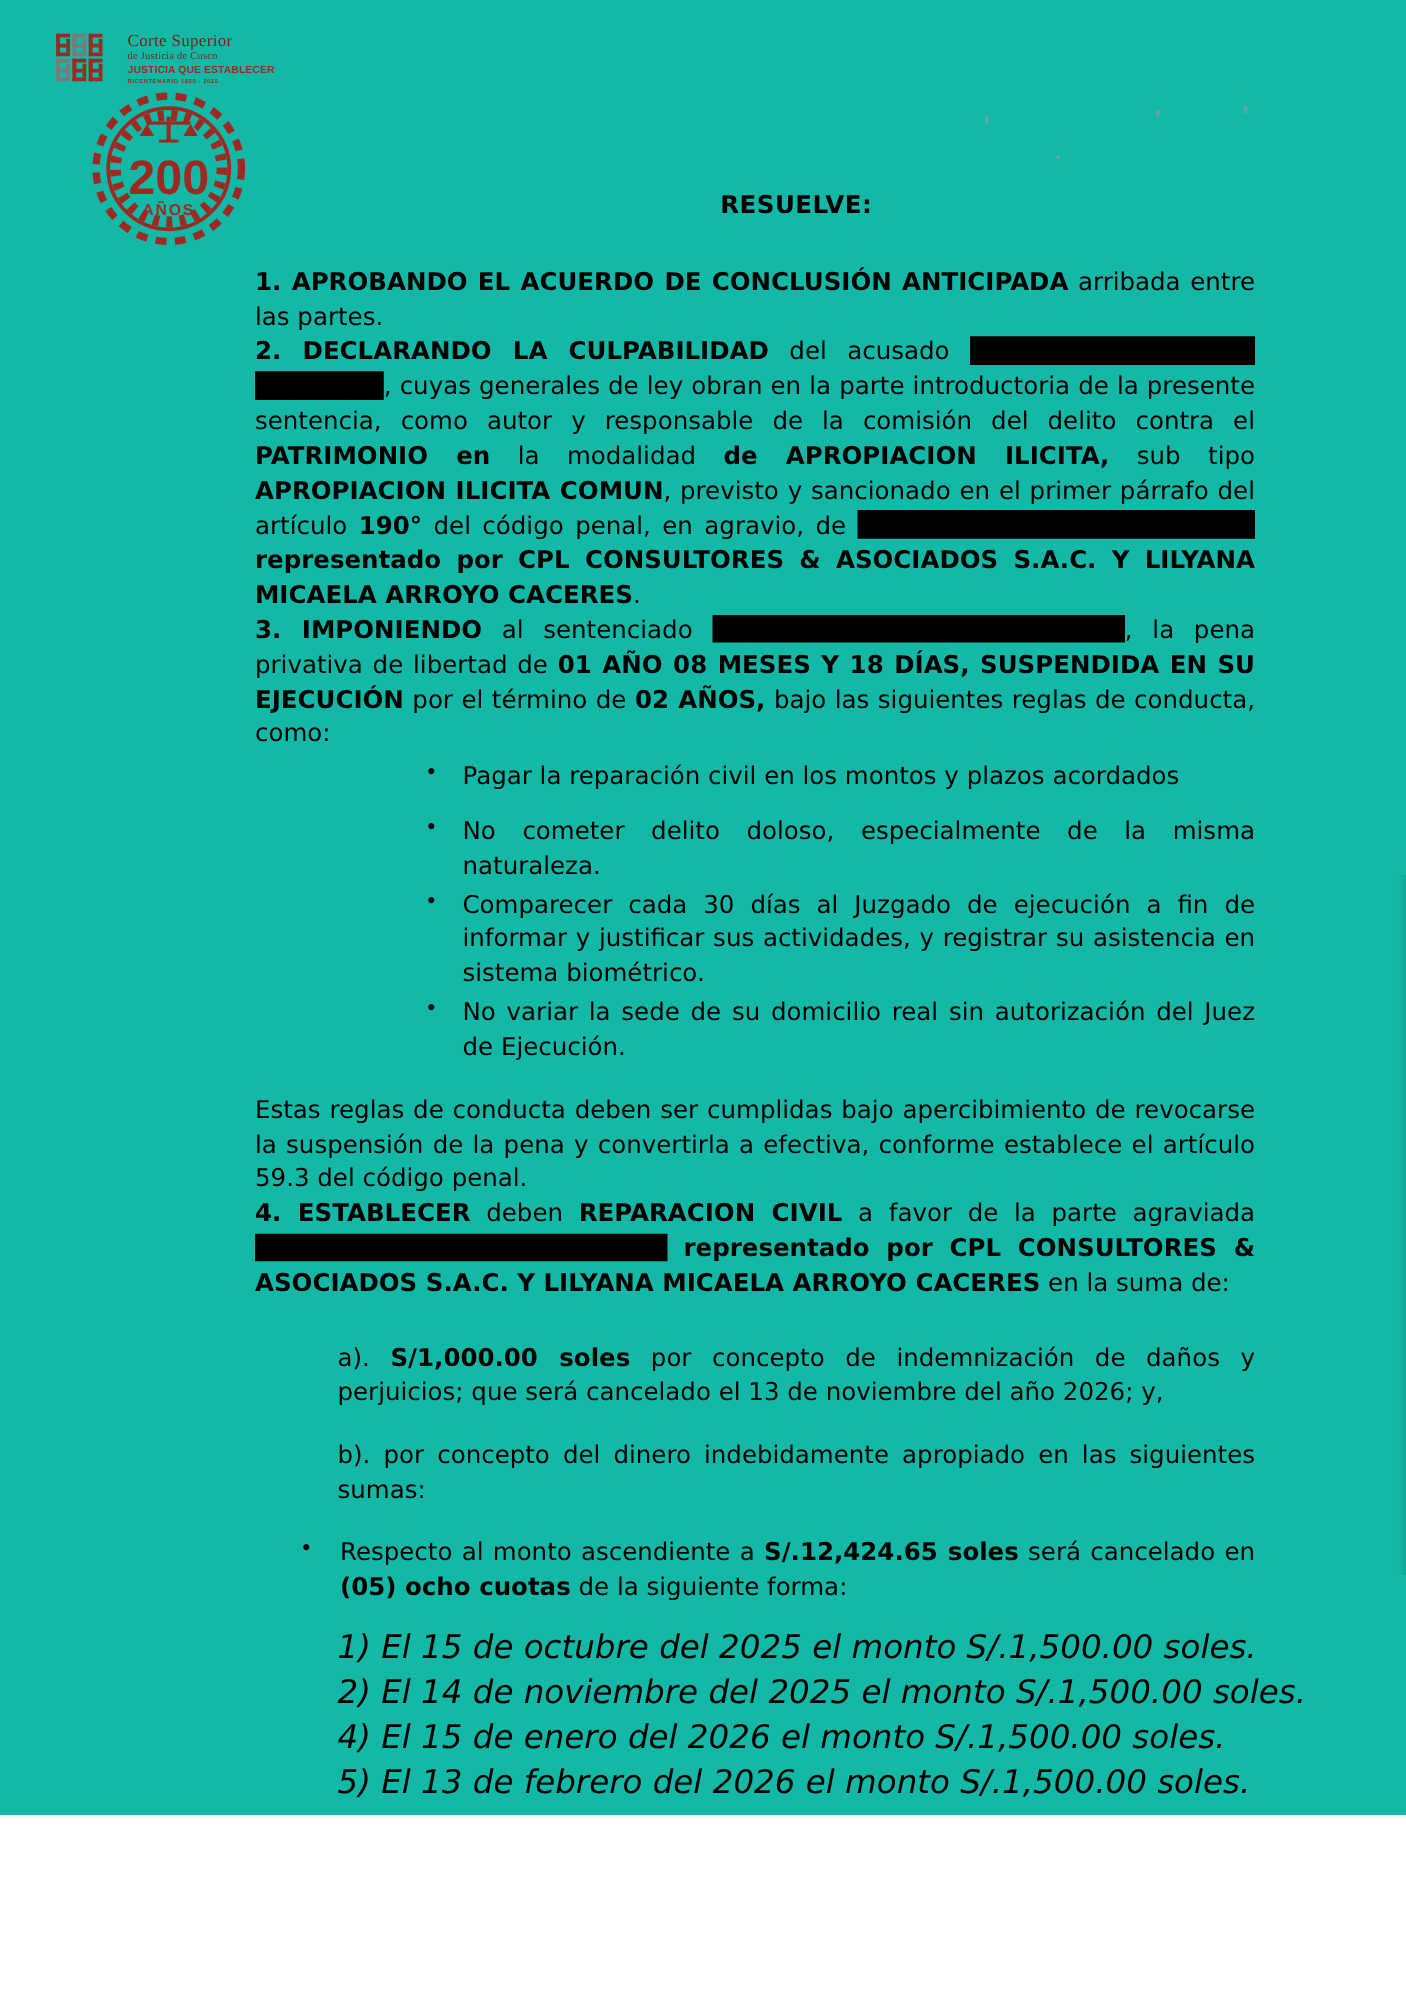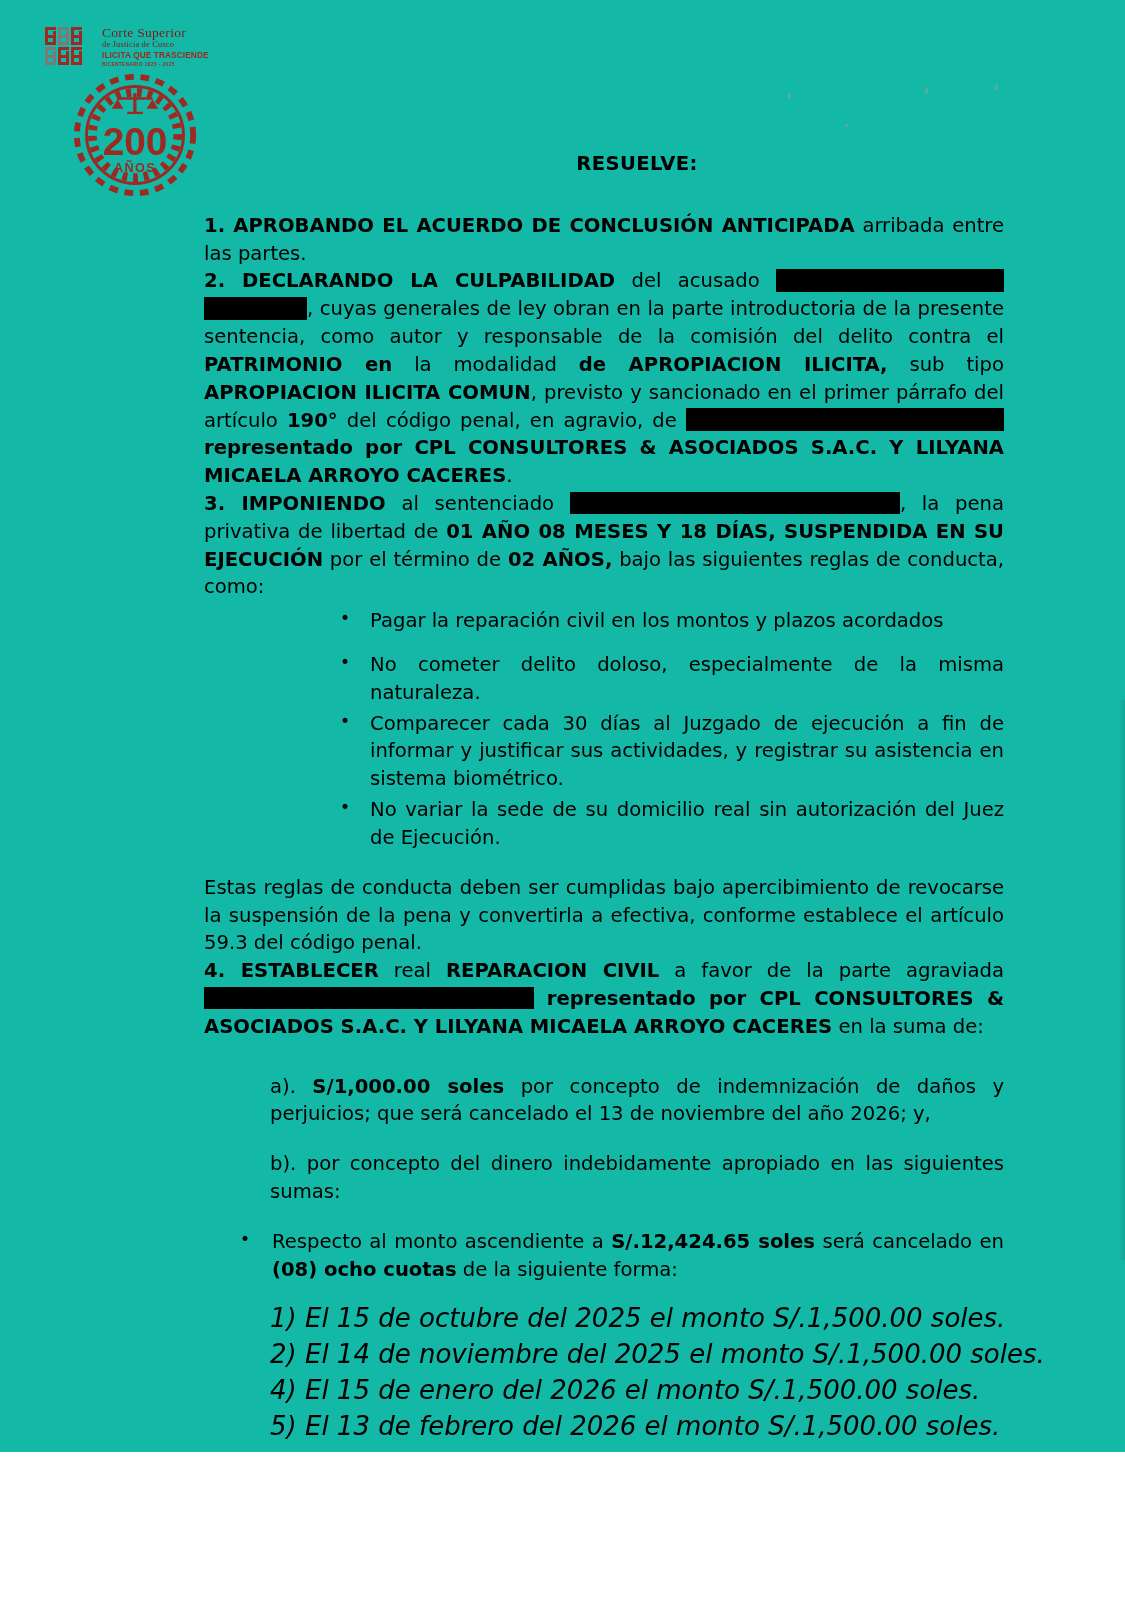--- a/index.html
+++ b/index.html
@@ -232,21 +232,21 @@
           <path d="M27 21 h11 v3 h-8 v5 h5 v3 h-8 v-5 z"></path>
           <path d="M27 21 h3 v18 h-3 z"></path>
           <path d="M27 36 h11 v3 h-11 z"></path>
           <path d="M35 25 h3 v11 h-3 z"></path>
         </g>
       </svg>
 
       <div class="lh-words">
         <div class="lh-l1">Corte Superior</div>
         <div class="lh-l2">de Justicia de Cusco</div>
-        <div class="lh-l3">ILICITA QUE TRASCIENDE</div>
+        <div class="lh-l3">JUSTICIA QUE ESTABLECER</div>
         <div class="lh-l4">BICENTENARIO 1825 - 2025</div>
       </div>
     </div>
 
     <svg class="seal" viewBox="0 0 130 130">
       <g fill="none" stroke="#9d2a22">
         <circle cx="65" cy="65" r="60" stroke-width="6" stroke-dasharray="9 7"></circle>
         <circle cx="65" cy="65" r="50" stroke-width="3"></circle>
         <circle cx="65" cy="65" r="44" stroke-width="9" stroke-dasharray="5 6"></circle>
       </g>
@@ -287,31 +287,31 @@
     <ul class="rules">
       <li><span>Pagar la reparación civil en los montos y plazos acordados</span></li>
       <li class="gap0"><span> No cometer delito doloso, especialmente de la misma naturaleza.</span></li>
       <li class="gap0"><span>Comparecer cada 30 días al Juzgado de ejecución a fin de informar y justificar sus actividades, y registrar su asistencia en sistema biométrico.</span></li>
       <li><span>No variar la sede de su domicilio real sin autorización del Juez de Ejecución.</span></li>
     </ul>
 
     <p class="para" style="margin-top:22px;">Estas reglas de conducta deben ser cumplidas bajo apercibimiento de revocarse la suspensión de la pena y convertirla a efectiva, conforme establece el artículo 59.3 del código penal.</p>
 
     <p class="tight">
-      <b>4. ESTABLECER</b><span> real </span><b>REPARACION CIVIL</b><span> a favor de la parte agraviada </span><span class="redact r-estab"></span> <b>representado por CPL CONSULTORES &amp; ASOCIADOS S.A.C. Y LILYANA MICAELA ARROYO CACERES</b><span> en la suma de:</span>
+      <b>4. ESTABLECER</b><span> deben </span><b>REPARACION CIVIL</b><span> a favor de la parte agraviada </span><span class="redact r-estab"></span> <b>representado por CPL CONSULTORES &amp; ASOCIADOS S.A.C. Y LILYANA MICAELA ARROYO CACERES</b><span> en la suma de:</span>
     </p>
 
     <p class="indent" style="margin-top:32px;">
       <span>a). </span><b>S/1,000.00 soles</b><span> por concepto de indemnización de daños y perjuicios; que será cancelado el 13 de noviembre del año 2026; y,</span>
     </p>
 
     <p class="indent" style="margin-top:22px;">b). por concepto del dinero indebidamente apropiado en las siguientes sumas:</p>
 
     <ul class="sums" style="margin-top:22px;">
-      <li><span>Respecto al monto ascendiente a </span><b>S/.12,424.65 soles</b><span> será cancelado en </span><b>(08) ocho cuotas</b><span> de la siguiente forma:</span></li>
+      <li><span>Respecto al monto ascendiente a </span><b>S/.12,424.65 soles</b><span> será cancelado en </span><b>(05) ocho cuotas</b><span> de la siguiente forma:</span></li>
     </ul>
 
     <div class="cuotas">
       <div>1) El 15 de octubre del 2025 el monto S/.1,500.00 soles.</div>
       <div>2) El 14 de noviembre del 2025 el monto S/.1,500.00 soles.</div>
       <div>4) El 15 de enero del 2026 el monto S/.1,500.00 soles.</div>
       <div>5) El 13 de febrero del 2026 el monto S/.1,500.00 soles.</div>
     </div>
 
   </div>

